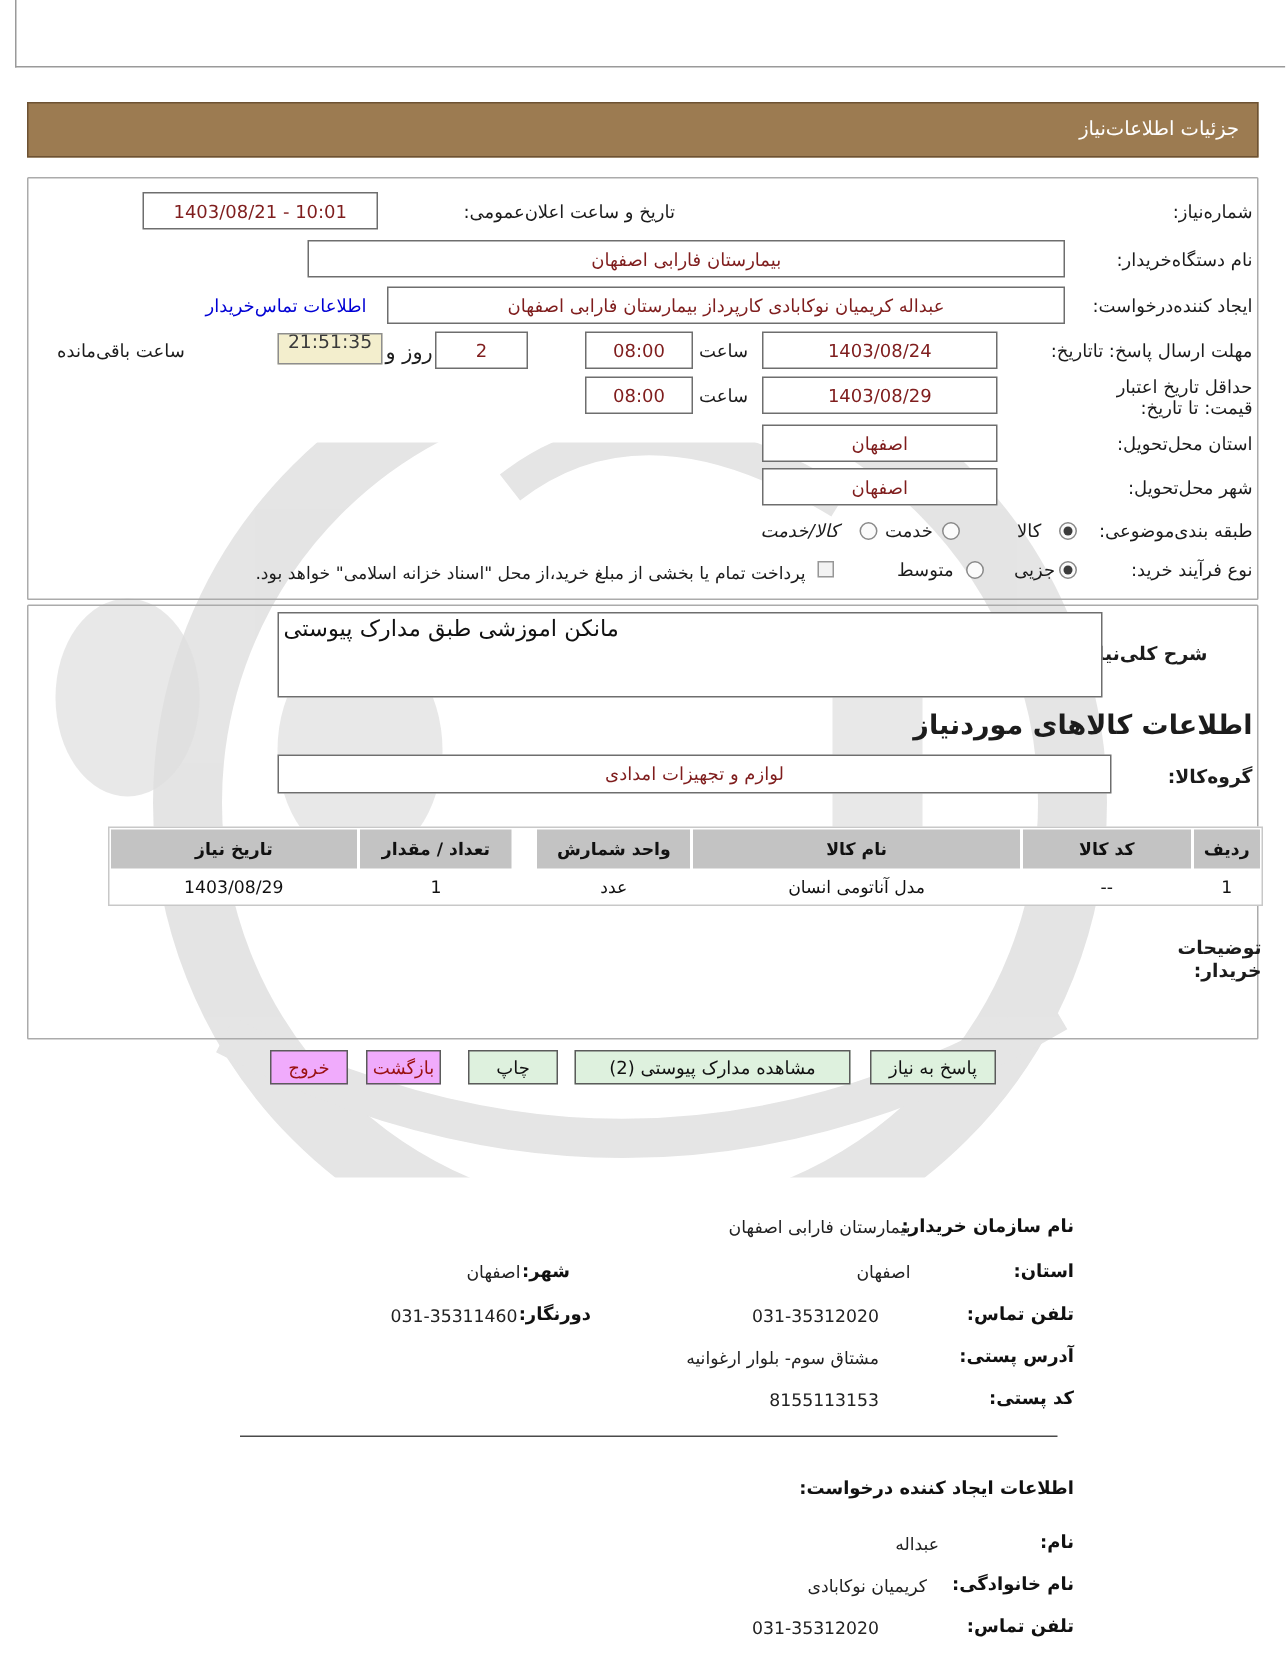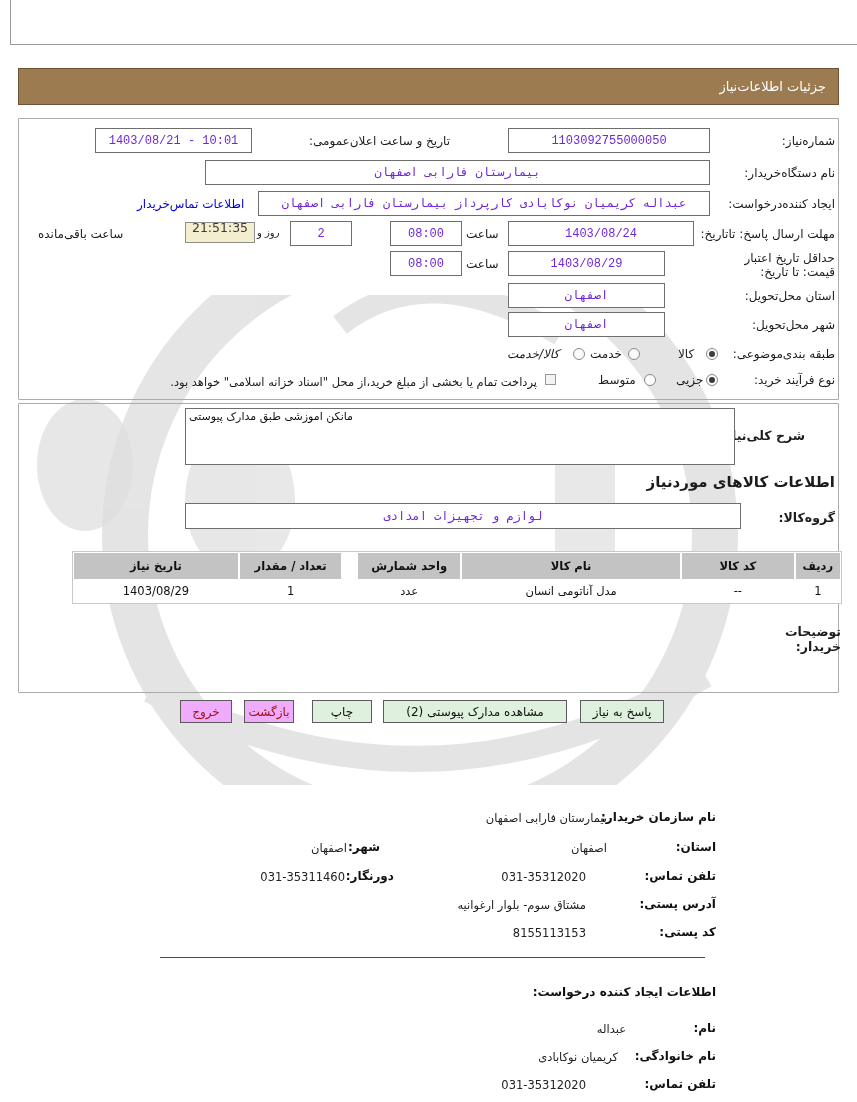--- a/index.html
+++ b/index.html
@@ -5,23 +5,23 @@
   html,body{margin:0;padding:0;background:#fff;}
   .page{position:relative;width:857px;height:1102px;background:#fff;overflow:hidden;
         font-family:"DejaVu Sans",sans-serif;direction:rtl;color:#1a1a1a;}
   .abs{position:absolute;}
   .lbl{position:absolute;font-size:12px;color:#1c1c1c;white-space:nowrap;}
   .lblwrap{position:absolute;font-size:12px;color:#1c1c1c;}
   .bold{font-weight:bold;}
   .bar{position:absolute;background:#9c7b51;border:1px solid #6d5233;color:#fff;
        display:flex;align-items:center;padding:0 12px;box-sizing:border-box;}
   .panel{position:absolute;border:1px solid #ababab;border-radius:1px;}
-  .ibox{position:absolute;border:1px solid #6e6e6e;background:#fff;font-size:12px;color:#6d28d9;
-        display:flex;align-items:center;justify-content:center;box-sizing:border-box;white-space:nowrap;overflow:hidden;font-family:Liberation Mono, monospace;}
-  .tarea{position:absolute;border:1px solid #6e6e6e;background:#fff;font-size:11px;color:#111;
+  .ibox{position:absolute;border:1px solid #6e6e6e;background:#fff;font-size:12px;color:#7f1d1d;
+        display:flex;align-items:center;justify-content:center;box-sizing:border-box;white-space:nowrap;overflow:hidden;}
+  .tarea{position:absolute;border:1px solid #6e6e6e;background:#fff;font-size:15px;color:#111;
          box-sizing:border-box;padding:1px 3px;direction:rtl;text-align:left;overflow:hidden;}
   .ltr{direction:ltr;unicode-bidi:isolate;}
   .link{position:absolute;font-size:12px;color:#0000d4;white-space:nowrap;cursor:pointer;}
   .radio{position:absolute;width:12px;height:12px;border:1px solid #8a8a8a;border-radius:50%;
          background:#fbfbfb;box-sizing:border-box;}
   .radio.on::after{content:"";position:absolute;left:2px;top:2px;width:6px;height:6px;border-radius:50%;background:#3b3b3b;}
   .chk{position:absolute;width:11px;height:11px;border:1px solid #979797;background:#f3f3f3;box-sizing:border-box;}
   .countdown{position:absolute;left:185px;top:222px;width:70px;height:21px;background:#f3eecd;
              border:1px solid #8e8e8e;box-sizing:border-box;overflow:hidden;font-size:12.5px;color:#3a3a3a;
              display:flex;justify-content:center;}
@@ -61,51 +61,48 @@
   <div class="topline" style="left:10px;top:0;width:1px;height:45px;"></div>
   <div class="topline" style="left:10px;top:44px;width:847px;height:1px;"></div>
 
   <div class="bar" style="left:18px;top:68px;width:821px;height:37px;font-size:13px;">
     <span>جزئیات اطلاعات‌نیاز</span>
   </div>
 
   <div class="panel" style="left:18px;top:118px;width:819px;height:280px;"></div>
 
   <div class="lbl" style="right:22px;top:134px;">شماره‌نیاز:</div>
-  <div class="ibox" style="left:508px;top:128px;width:202px;height:25px;">
-    <span class="ltr">1103092755000050</span>
-  </div>
   <div class="lbl" style="right:407px;top:134px;">تاریخ و ساعت اعلان‌عمومی:</div>
   <div class="ibox" style="left:95px;top:128px;width:157px;height:25px;">
     <span class="ltr">1403/08/21 - 10:01</span>
   </div>
 
   <div class="lbl" style="right:22px;top:166px;">نام دستگاه‌خریدار:</div>
   <div class="ibox" style="left:205px;top:160px;width:505px;height:25px;">
     <span>بیمارستان فارابی اصفهان</span>
   </div>
 
   <div class="lbl" style="right:22px;top:197px;">ایجاد کننده‌درخواست:</div>
   <div class="ibox" style="left:258px;top:191px;width:452px;height:25px;">
     <span>عبداله کریمیان نوکابادی کارپرداز بیمارستان فارابی اصفهان</span>
   </div>
   <div class="link" style="left:137px;top:197px;">اطلاعات تماس‌خریدار</div>
 
   <div class="lbl" style="right:22px;top:227px;">مهلت ارسال پاسخ: تاتاریخ:</div>
-  <div class="ibox" style="left:508px;top:221px;width:186px;height:25px;">
+  <div class="ibox" style="left:508px;top:221px;width:157px;height:25px;">
     <span class="ltr">1403/08/24</span>
   </div>
   <div class="lbl" style="left:466px;top:227px;">ساعت</div>
   <div class="ibox" style="left:390px;top:221px;width:72px;height:25px;">
     <span class="ltr">08:00</span>
   </div>
   <div class="ibox" style="left:290px;top:221px;width:62px;height:25px;">
     <span class="ltr">2</span>
   </div>
-  <div class="lbl" style="left:257px;top:227px;font-size:10px;">روز و</div>
+  <div class="lbl" style="left:257px;top:227px;font-size:14px;">روز و</div>
   <div class="countdown">
     <span class="ltr">21:51:35</span>
   </div>
   <div class="lbl" style="left:38px;top:227px;">ساعت باقی‌مانده</div>
 
   <div class="lblwrap" style="right:22px;top:251px;width:122px;">حداقل تاریخ اعتبار قیمت: تا تاریخ:</div>
   <div class="ibox" style="left:508px;top:251px;width:157px;height:25px;">
     <span class="ltr">1403/08/29</span>
   </div>
   <div class="lbl" style="left:466px;top:257px;">ساعت</div>
@@ -139,21 +136,21 @@
   <div class="chk" style="left:545px;top:374px;"></div>
   <div class="lbl" style="right:320px;top:375px;font-size:11.5px;">پرداخت تمام یا بخشی از مبلغ خرید،از محل "اسناد خزانه اسلامی" خواهد بود.</div>
 
   <div class="panel" style="left:18px;top:403px;width:819px;height:288px;"></div>
 
   <div class="lbl bold" style="right:52px;top:428px;font-size:12.5px;">شرح کلی‌نیاز:</div>
   <div class="tarea" style="left:185px;top:408px;width:550px;height:57px;">
     <span>مانکن اموزشی طبق مدارک پیوستی</span>
   </div>
 
-  <div class="lbl bold" style="right:22px;top:473px;font-size:15px;">اطلاعات کالاهای موردنیاز</div>
+  <div class="lbl bold" style="right:22px;top:473px;font-size:18px;">اطلاعات کالاهای موردنیاز</div>
 
   <div class="lbl bold" style="right:22px;top:510px;font-size:12.5px;">گروه‌کالا:</div>
   <div class="ibox" style="left:185px;top:503px;width:556px;height:26px;">
     <span>لوازم و تجهیزات امدادی</span>
   </div>
 
   <div class="tbl" style="border:1px solid #c8c8c8;padding:1px;background:#fff;">
     <div class="trow">
       <div class="th c0">ردیف</div>
       <div class="th c1">کد کالا</div>

